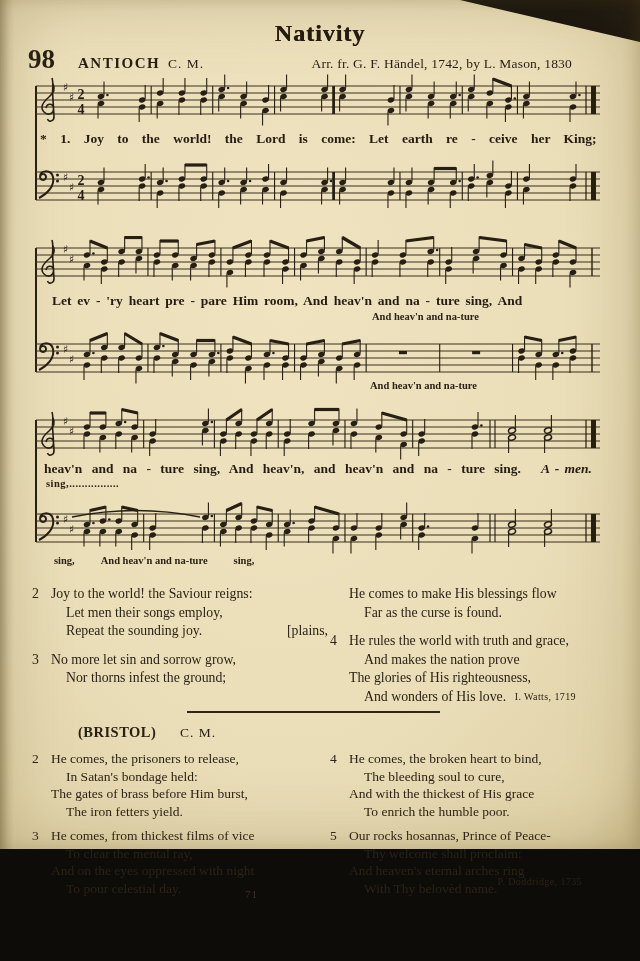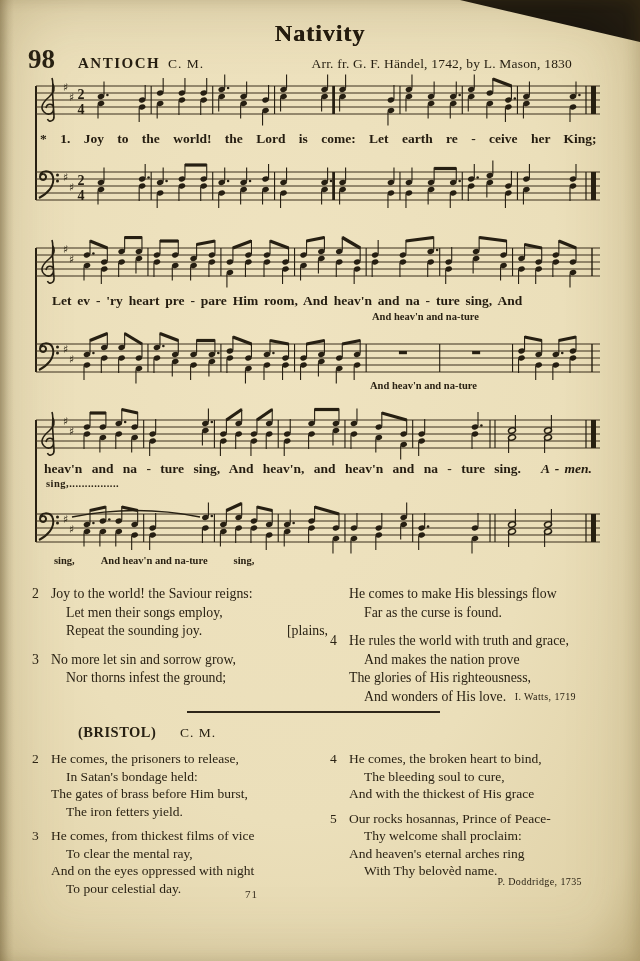--- a/index.html
+++ b/index.html
@@ -1,18 +1,18 @@
 <!DOCTYPE html>
 <html><head>
 <meta charset="utf-8">
 <style>
   html,body{margin:0;padding:0;}
   body{width:640px;height:961px;overflow:hidden;background:#0e0c09;
        font-family:"Liberation Serif","DejaVu Serif",serif;}
-  .page{position:relative;width:640px;height:961px;color:#261f12;
+  .page{position:relative;width:640px;height:849px;color:#261f12;
         background:
           radial-gradient(ellipse at 45% 35%, #efe3c0 0%, #ebdfba 55%, #e0d2a8 90%, #d3c394 100%);
   }
   .page::after{content:"";position:absolute;inset:0;pointer-events:none;
         box-shadow:inset 0 0 70px rgba(110,88,38,.28), inset -4px 0 14px rgba(90,70,30,.18);}
   .gutter{position:absolute;left:0;top:0;bottom:0;width:14px;pointer-events:none;
         background:linear-gradient(90deg, rgba(80,64,30,.38), rgba(80,64,30,.10) 60%, transparent);}
   .corner{position:absolute;top:0;right:0;width:180px;height:42px;background:#16120d;
         clip-path:polygon(0 0,100% 0,100% 100%);}
   .title{position:absolute;top:20px;left:0;right:0;margin:0;text-align:center;
@@ -832,20 +832,21 @@
           </div>
         </div>
       </div>
     <div class="vcol" id="bristol-right" style="top:750px;left:330px">
         <div class="verse">
           <span class="vnum">4</span>
           <div class="vlines">
             <div class="vline">He comes, the broken heart to bind,</div>
             <div class="vline ind">The bleeding soul to cure,</div>
             <div class="vline">And with the thickest of His grace</div>
+            <div class="vline ind">To enrich the humble poor.</div>
           </div>
         </div>
         <div class="verse">
           <span class="vnum">5</span>
           <div class="vlines">
             <div class="vline">Our rocks hosannas, Prince of Peace-</div>
             <div class="vline ind">Thy welcome shall proclaim:</div>
             <div class="vline">And heaven's eternal arches ring</div>
             <div class="vline ind">With Thy belovèd name.</div>
           </div>

